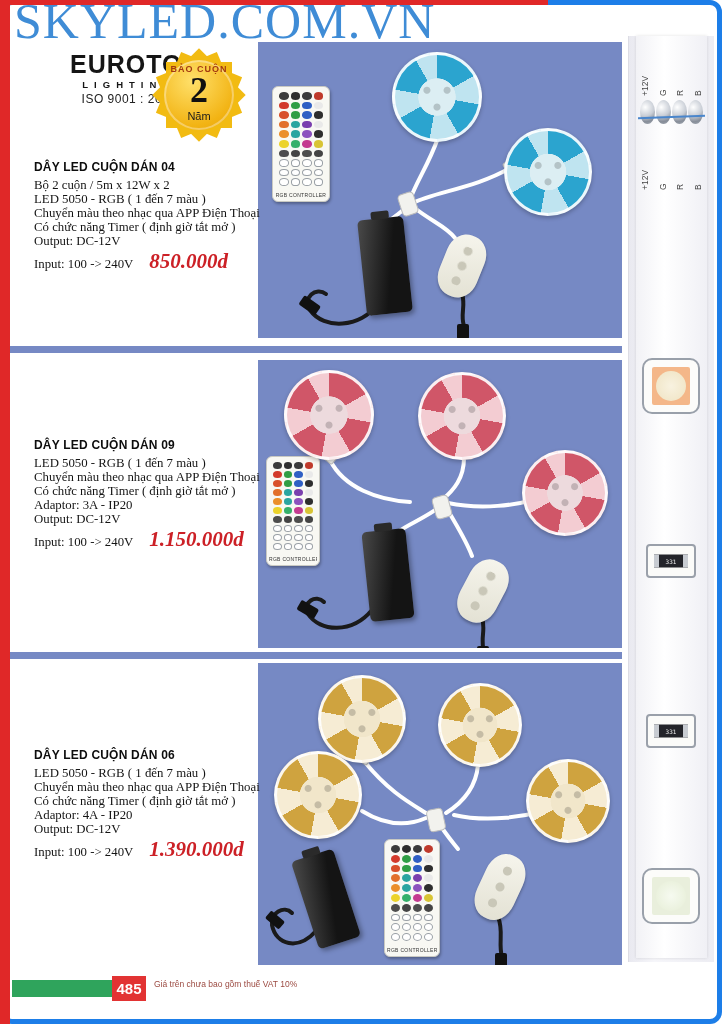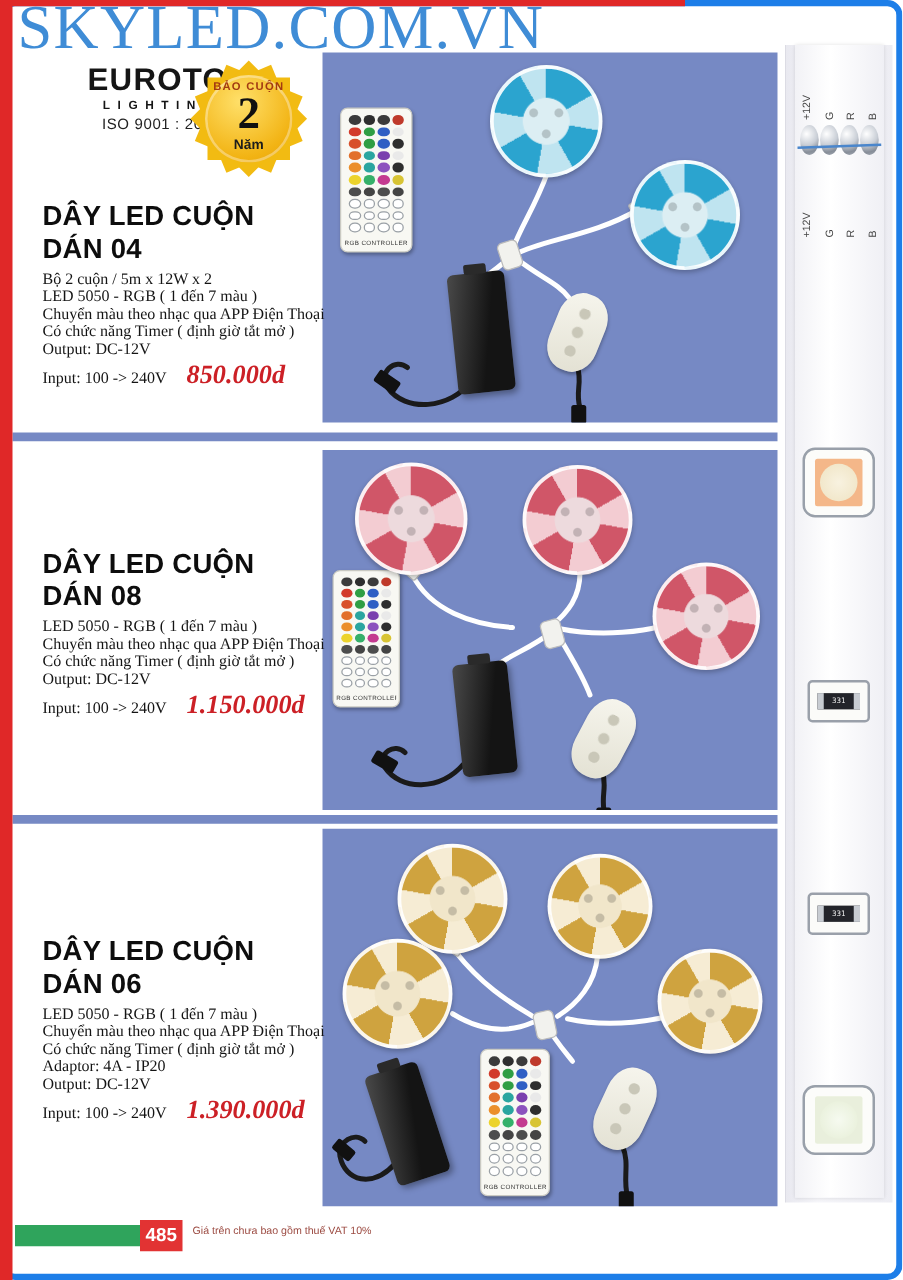--- a/index.html
+++ b/index.html
@@ -27,26 +27,26 @@
   .burst{position:absolute;inset:14px;background:#f2bb12;}
   .burst.b2{transform:rotate(22.5deg);}  .burst.b3{transform:rotate(45deg);}  .burst.b4{transform:rotate(67.5deg);}
   .badge-circle{position:absolute;inset:12px;border-radius:50%;
       background:radial-gradient(circle at 40% 30%,#ffe06a,#f2b313 70%,#e39f0c);
       box-shadow:inset 0 0 0 2px rgba(255,255,255,.35);}
   .badge-top{position:absolute;top:16px;left:0;width:100%;text-align:center;
       font-size:9px;font-weight:700;color:#a33a12;letter-spacing:1px;}
   .badge-num{position:absolute;top:24px;left:0;width:100%;text-align:center;
       font-family:"Liberation Serif",serif;font-size:36px;font-weight:800;color:#101010;line-height:1;}
   .badge-nam{position:absolute;top:62px;left:0;width:100%;text-align:center;
-      font-size:11px;font-weight:700;color:#1c1c1c;}
+      font-size:11px;font-weight:400;color:#1c1c1c;}
 
   
   .info{position:absolute;left:34px;width:224px;z-index:4;}
   .info-1{top:160px;} .info-2{top:438px;} .info-3{top:748px;}
-  .info h2{margin:0 0 5px 0;font-size:22px;font-weight:800;color:#0d0d0d;letter-spacing:0.2px;}
+  .info h2{margin:0 0 5px 0;font-size:12px;font-weight:800;color:#0d0d0d;letter-spacing:0.2px;}
   .spec{display:block;font-family:"Liberation Serif",serif;font-size:12.8px;line-height:13.9px;color:#141414;white-space:nowrap;}
   .last-row{display:flex;align-items:baseline;gap:16px;}
   .price{font-family:"Liberation Serif",serif;font-style:italic;font-weight:700;font-size:21px;color:#cc2026;}
 
   
   .watermark{position:absolute;left:18px;top:404px;width:600px;z-index:3;pointer-events:none;
       color:rgba(66,70,82,0.15);line-height:1;}
   .wm-main{margin-left:118px;font-size:112px;font-weight:800;letter-spacing:1px;display:inline-block;}
   .wm-reg{font-size:38px;vertical-align:top;display:inline-block;margin-top:6px;}
   .wm-sub{margin-left:126px;font-size:34px;letter-spacing:30px;margin-top:4px;color:rgba(66,70,82,0.17);}
@@ -183,24 +183,25 @@
     <span class="spec">Chuyển màu theo nhạc qua APP Điện Thoại</span>
     <span class="spec">Có chức năng Timer ( định giờ tắt mở )</span>
     <span class="spec">Output: DC-12V</span>
     <span class="last-row">
         <span class="spec">Input: 100 -&gt; 240V</span>
         <span class="price">850.000d</span>
       </span>
   </div>
 
   <div class="info info-2">
-    <h2>DÂY LED CUỘN DÁN 08</h2>
+    <h2>DÂY LED CUỘN DÁN 09</h2>
     <span class="spec">LED 5050 - RGB ( 1 đến 7 màu )</span>
     <span class="spec">Chuyển màu theo nhạc qua APP Điện Thoại</span>
     <span class="spec">Có chức năng Timer ( định giờ tắt mở )</span>
+    <span class="spec">Adaptor: 3A - IP20</span>
     <span class="spec">Output: DC-12V</span>
     <span class="last-row">
         <span class="spec">Input: 100 -&gt; 240V</span>
         <span class="price">1.150.000d</span>
       </span>
   </div>
 
   <div class="info info-3">
     <h2>DÂY LED CUỘN DÁN 06</h2>
     <span class="spec">LED 5050 - RGB ( 1 đến 7 màu )</span>

